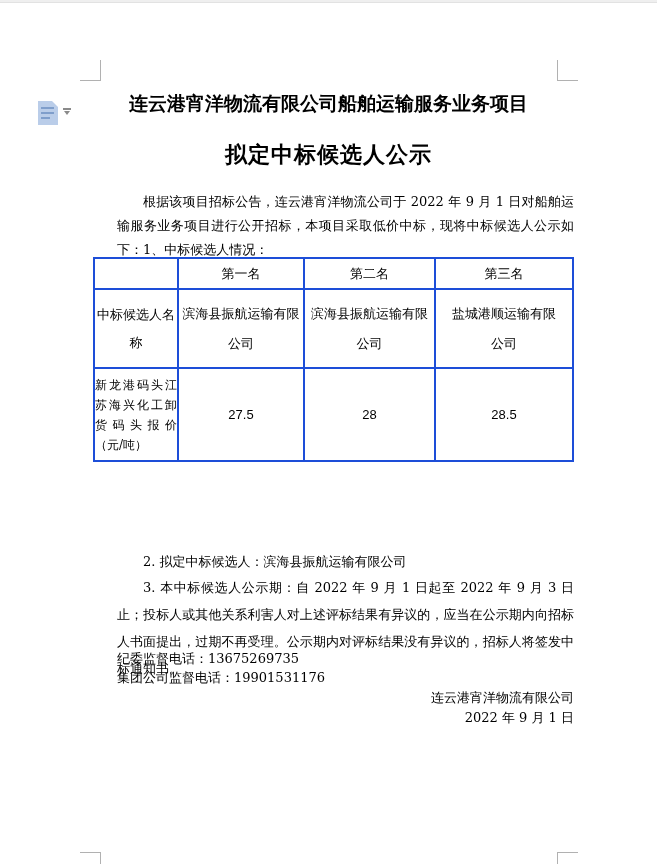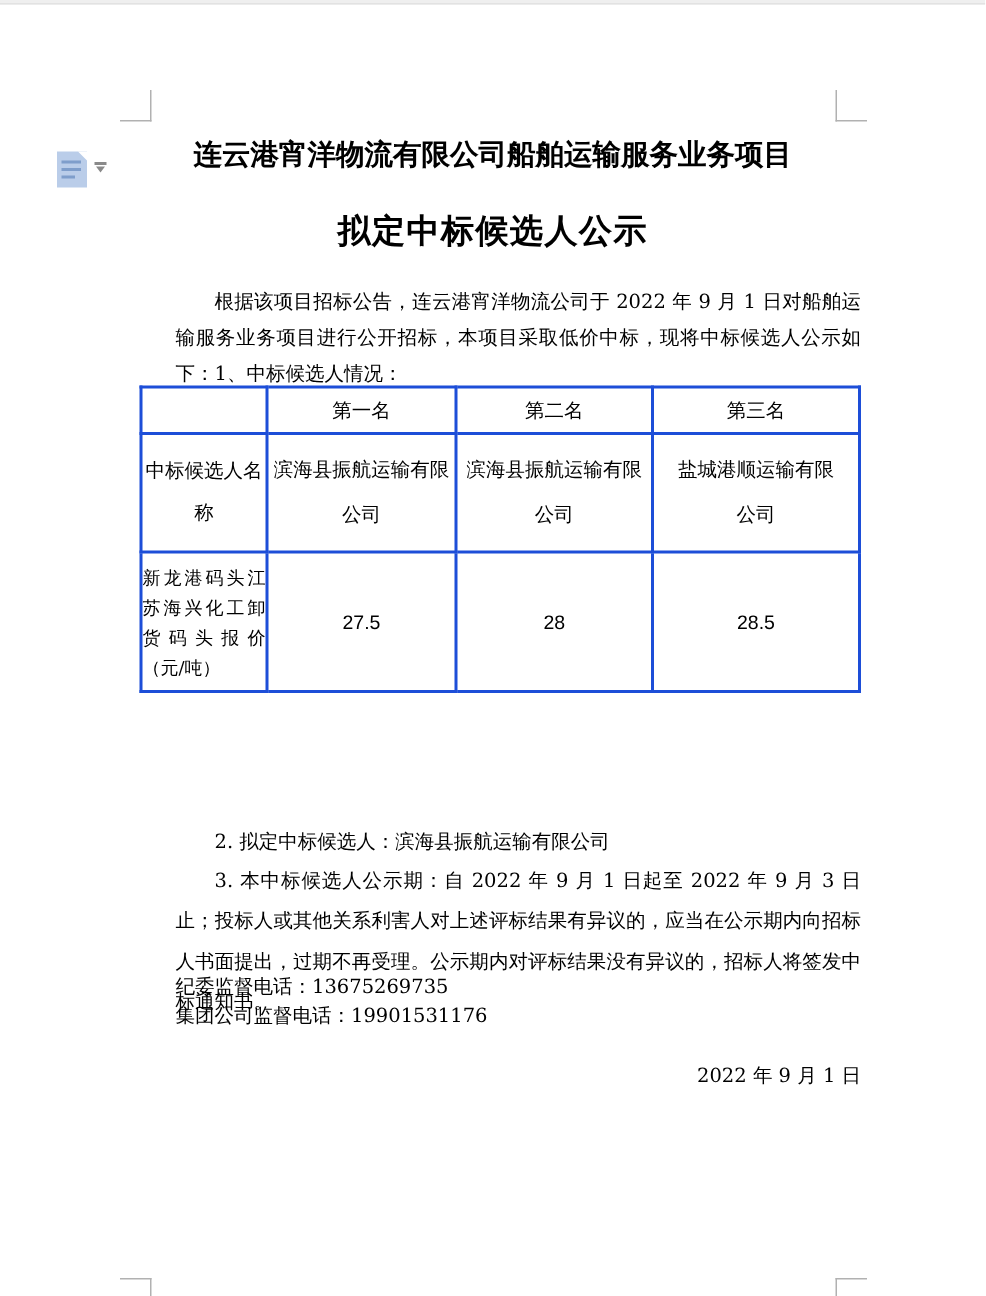--- a/index.html
+++ b/index.html
@@ -117,14 +117,15 @@
       </tr>
     </tbody>
   </table>
 
   <div class="body-text sec2 indent">2. 拟定中标候选人：滨海县振航运输有限公司</div>
   <div class="body-text sec3 indent">3. 本中标候选人公示期：自 2022 年 9 月 1 日起至 2022 年 9 月 3 日止；投标人或其他关系利害人对上述评标结果有异议的，应当在公示期内向招标人书面提出，过期不再受理。公示期内对评标结果没有异议的，招标人将签发中标通知书。</div>
 
   <div class="body-text phone phone1">纪委监督电话：13675269735</div>
   <div class="body-text phone phone2">集团公司监督电话：19901531176</div>
 
+  <div class="body-text sign sign1">连云港宵洋物流有限公司</div>
   <div class="body-text sign sign2">2022 年 9 月 1 日</div>
 </div>
 
 </body></html>

